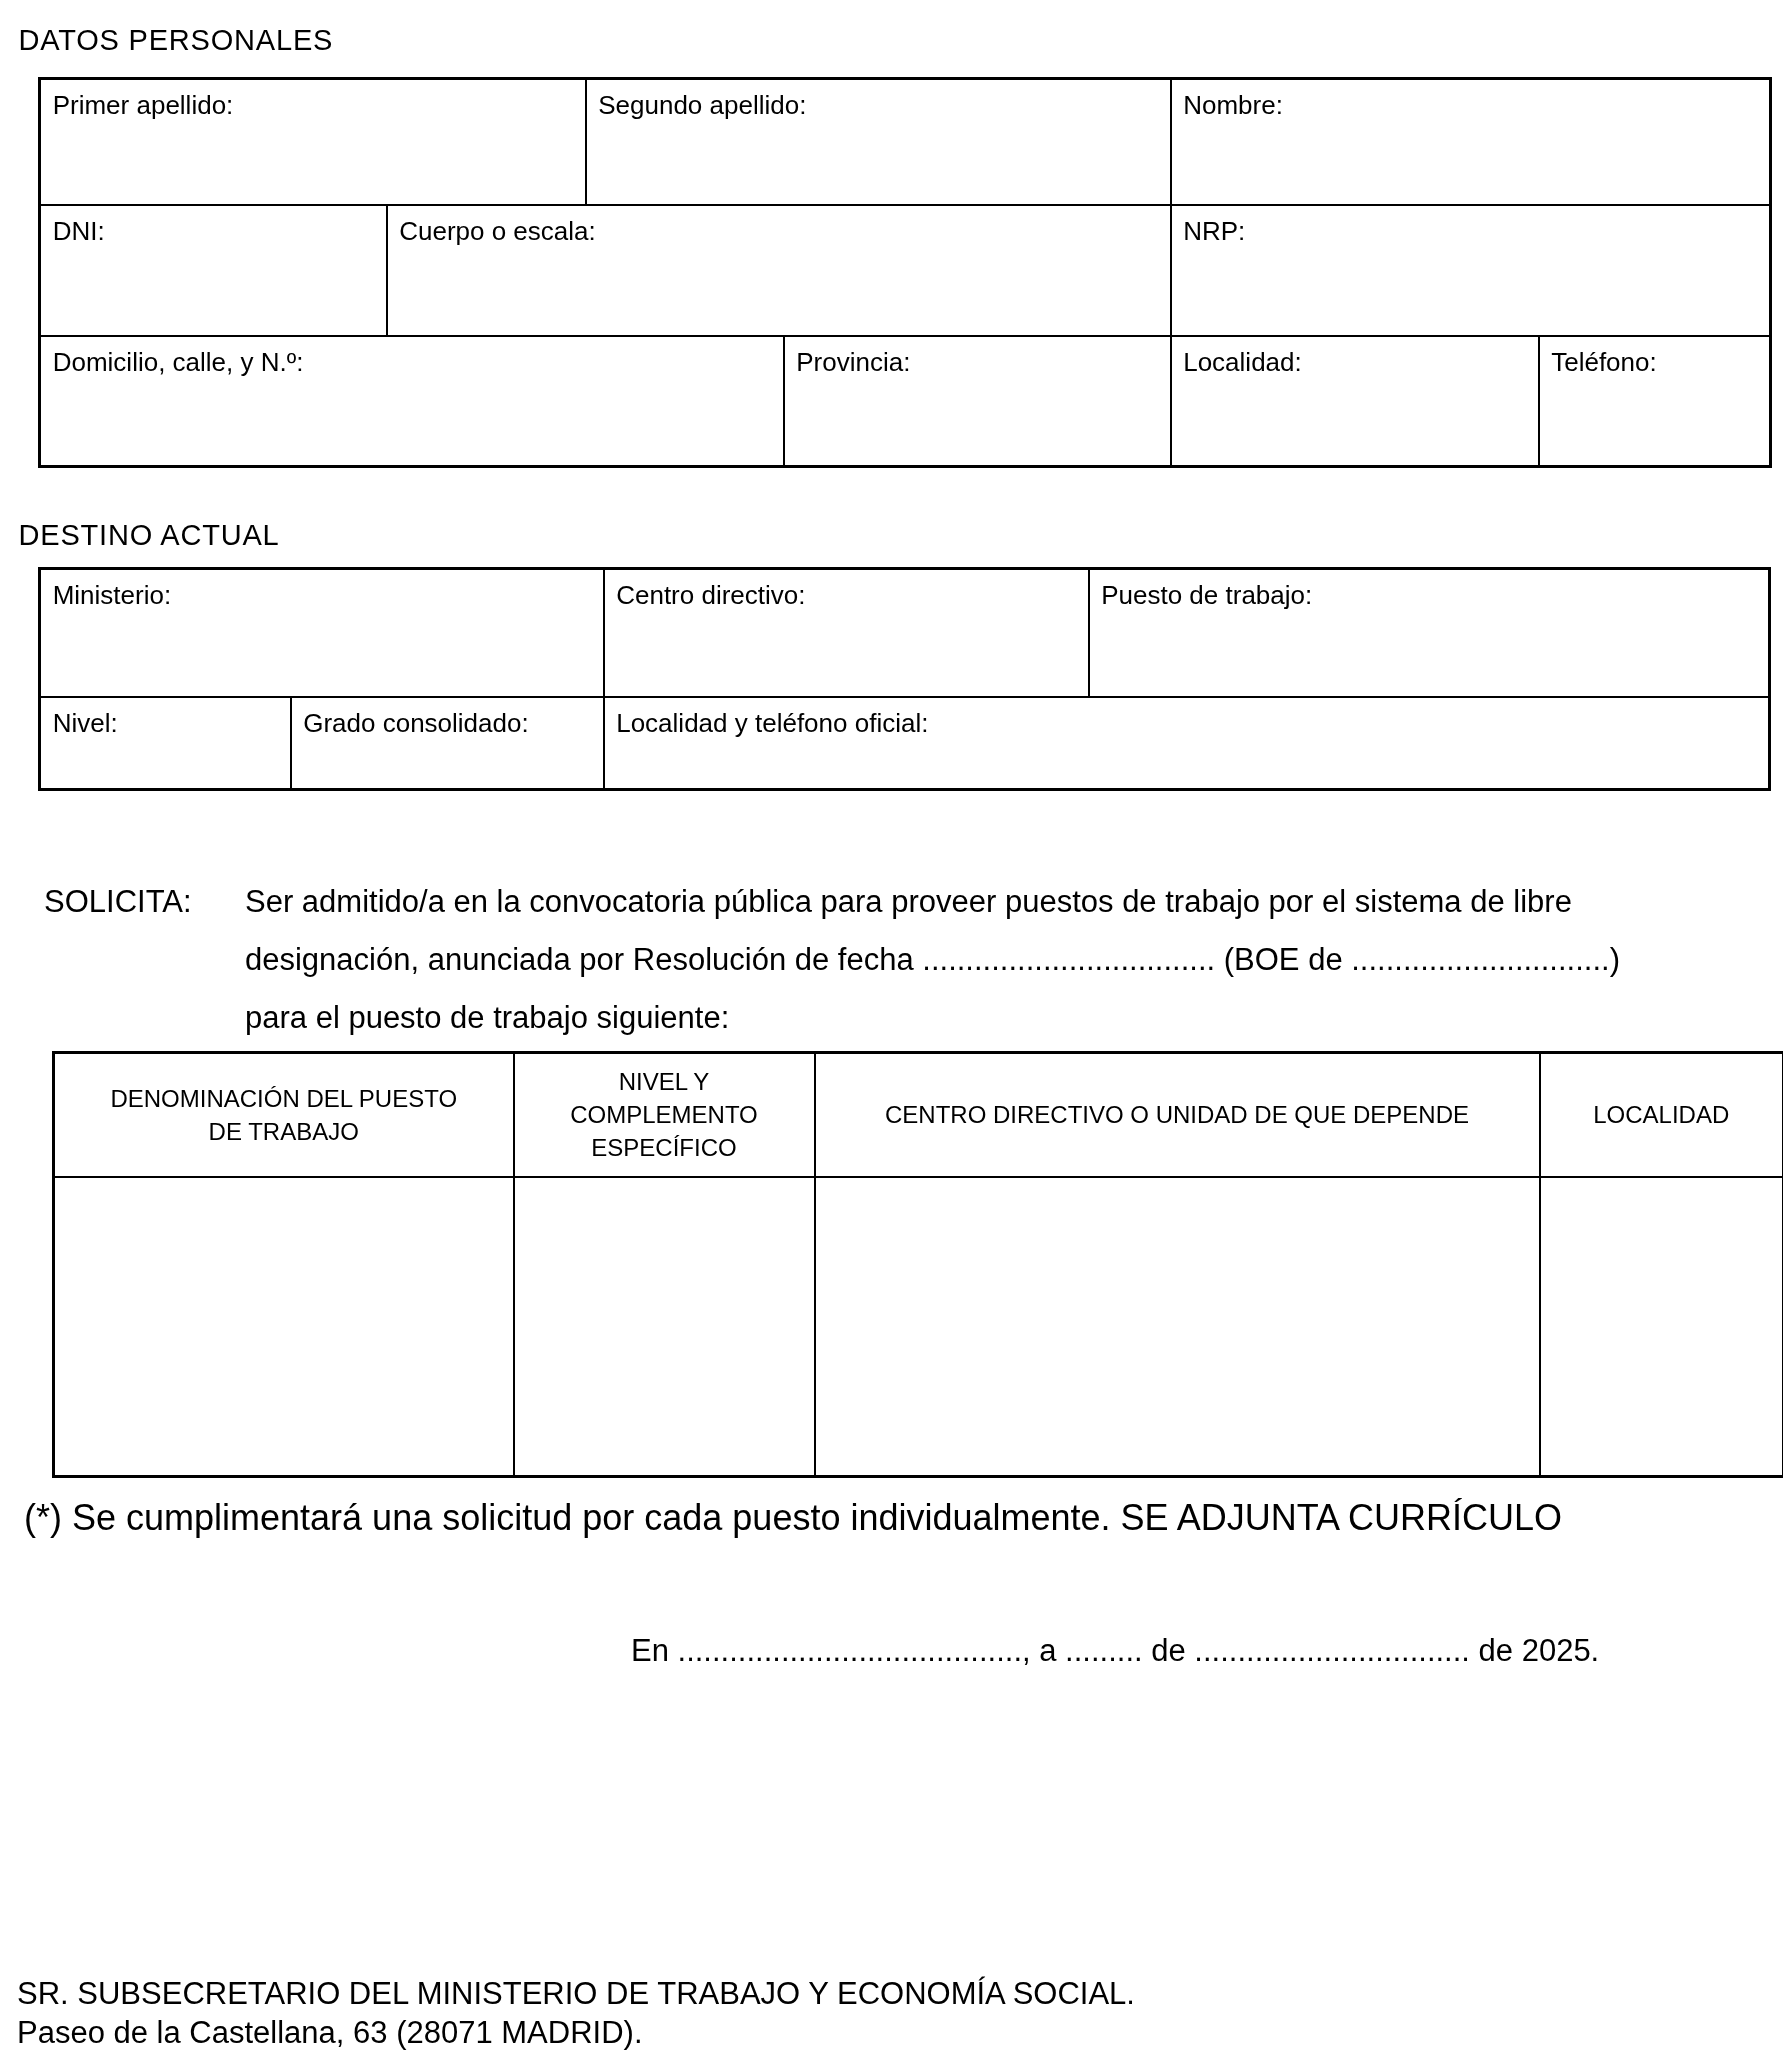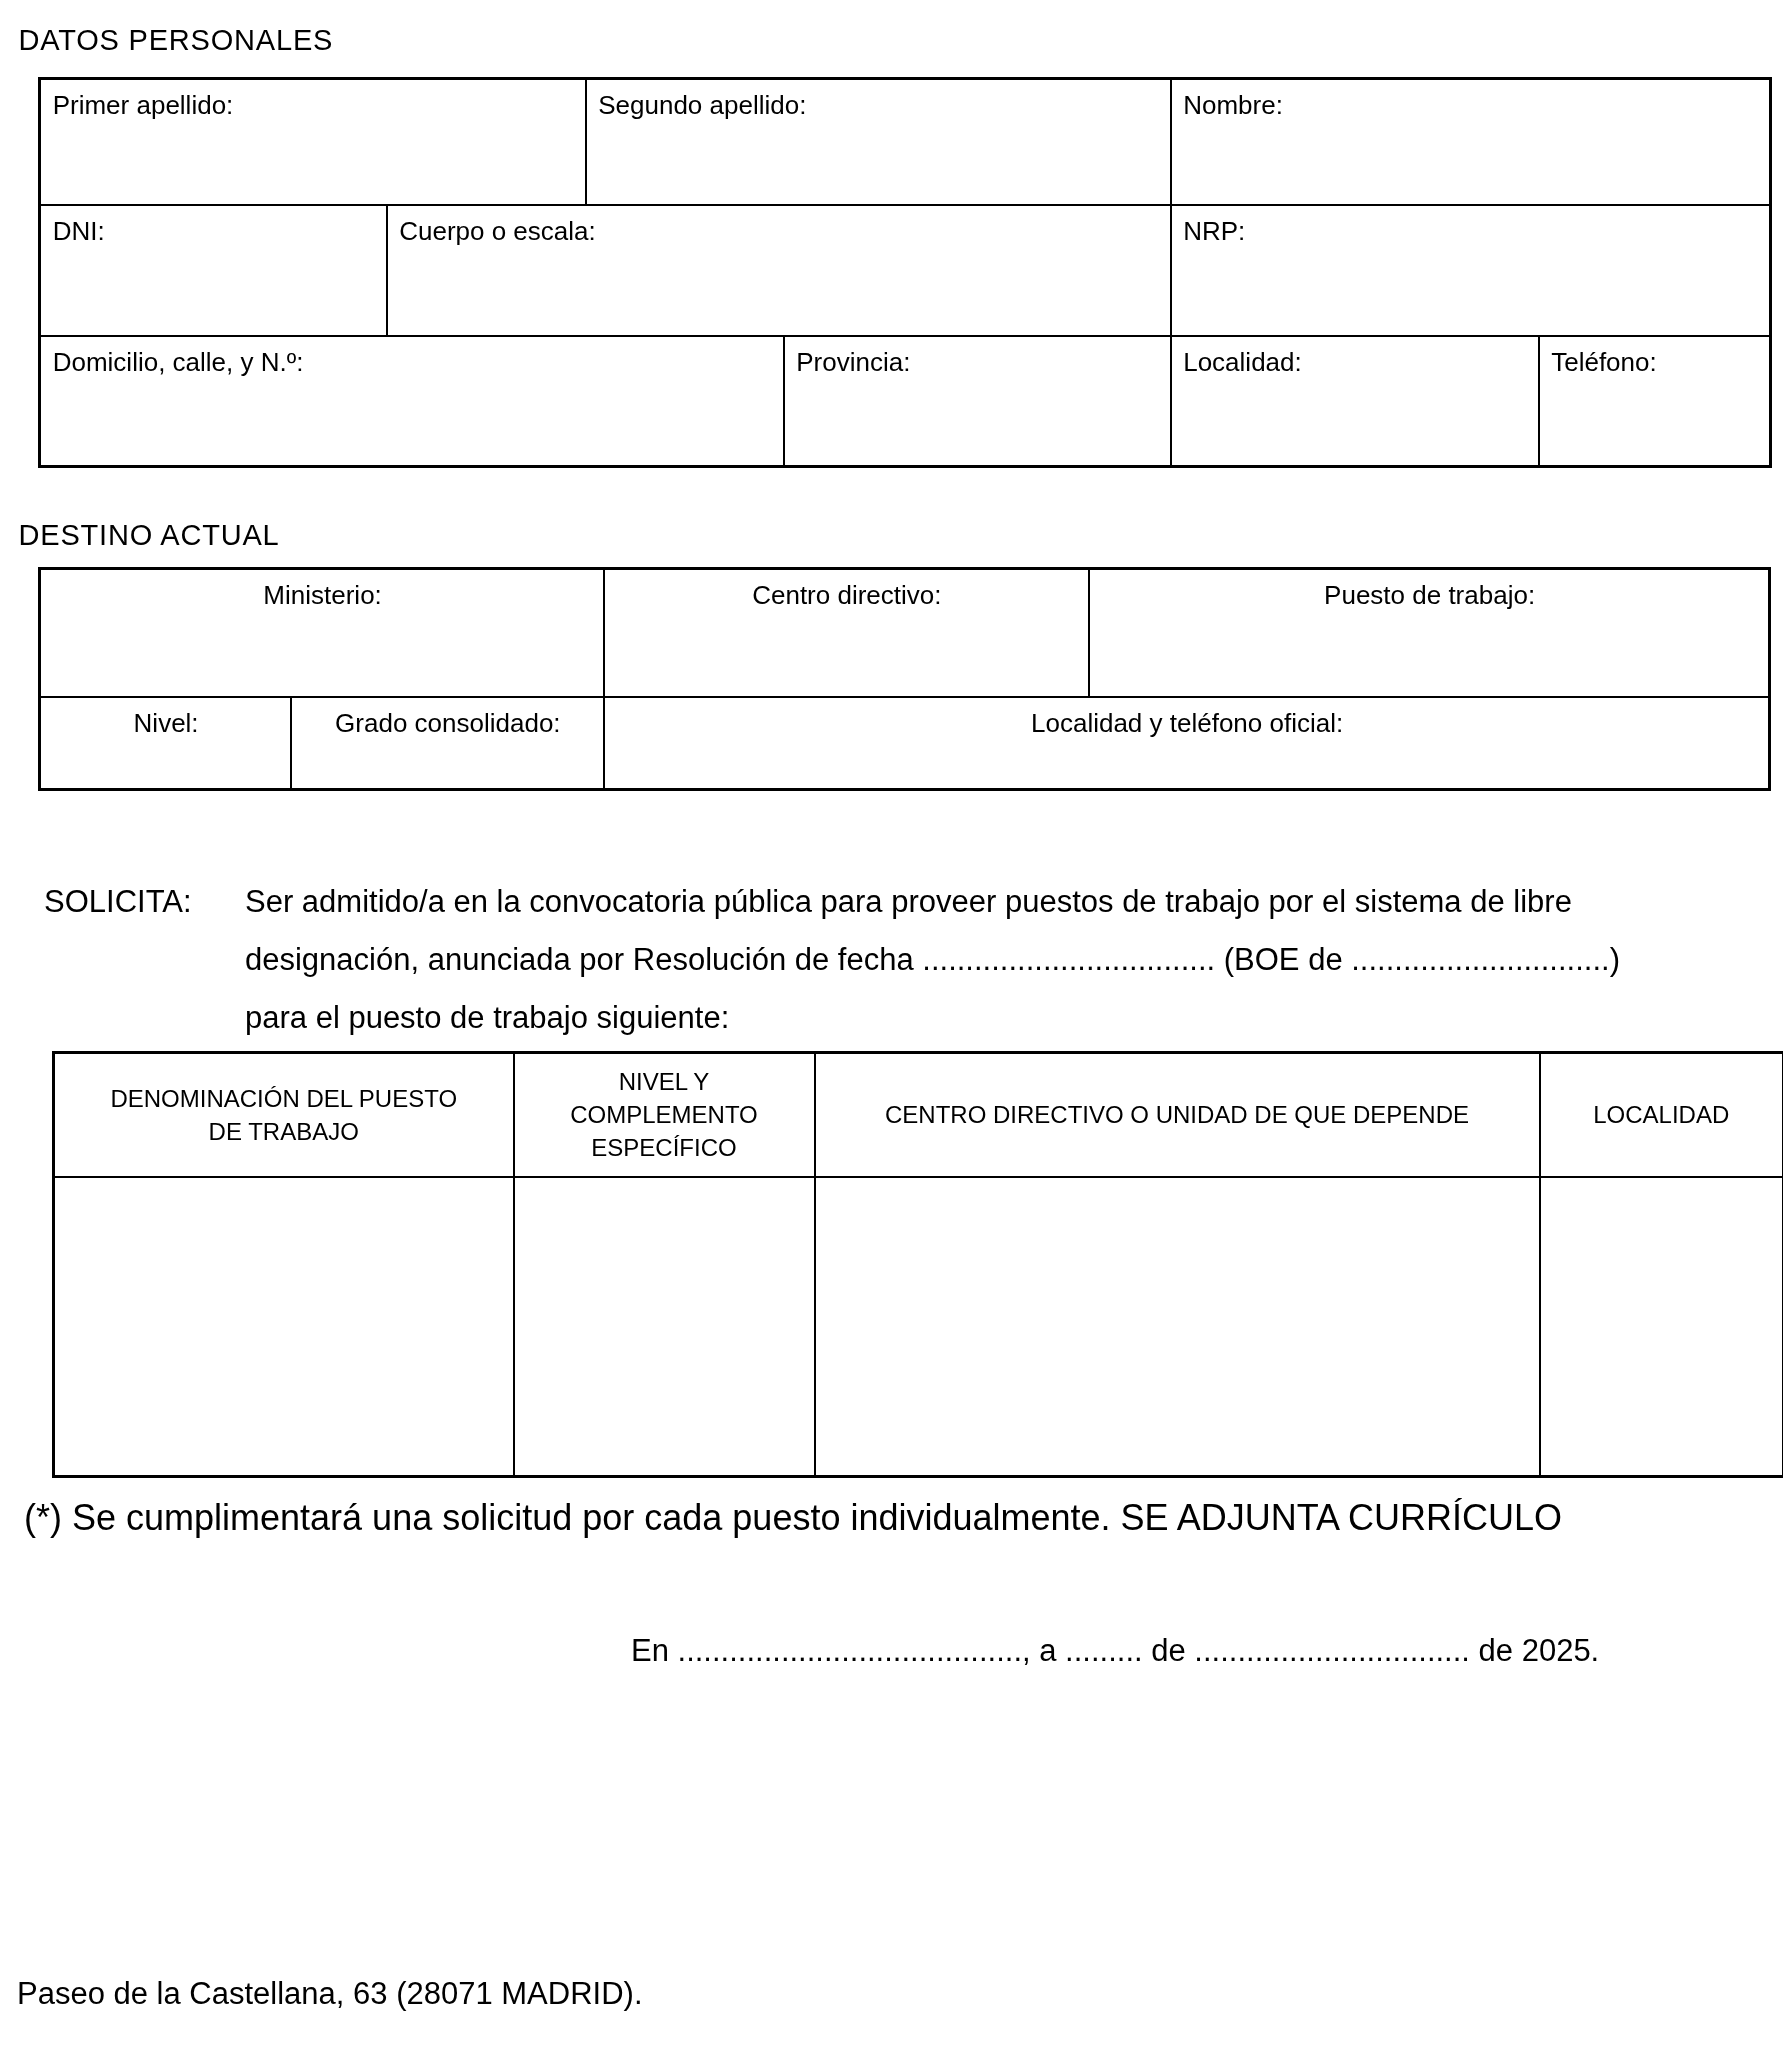--- a/index.html
+++ b/index.html
@@ -113,21 +113,21 @@
       <td colspan="3">Domicilio, calle, y N.º:</td>
       <td>Provincia:</td>
       <td>Localidad:</td>
       <td>Teléfono:</td>
     </tr>
   </tbody>
     </table>
 
   <div class="section-title" style="top:519px;">DESTINO ACTUAL</div>
 
-  <table class="form-table" style="top:567px;text-align:center;">
+  <table class="form-table" style="top:567px;">
     <colgroup>
       <col style="width:251px">
         <col style="width:313px">
         <col style="width:485px">
         <col style="width:681px">
     </colgroup>
     <tbody>
         <tr style="height:128px">
       <td colspan="2">Ministerio:</td>
       <td>Centro directivo:</td>
@@ -174,17 +174,18 @@
       <td></td>
     </tr>
   </tbody>
     </table>
 
   <div class="footnote">(*) Se cumplimentará una solicitud por cada puesto individualmente. SE ADJUNTA CURRÍCULO</div>
 
   <div class="date-line">En ........................................, a ......... de ................................ de 2025.</div>
 
   <div class="closing">
+    <div>SR. SUBSECRETARIO DEL MINISTERIO DE TRABAJO Y ECONOMÍA SOCIAL.</div>
     <div>Paseo de la Castellana, 63 (28071 MADRID).</div>
   </div>
 
 </div>
 
 
 </body></html>

